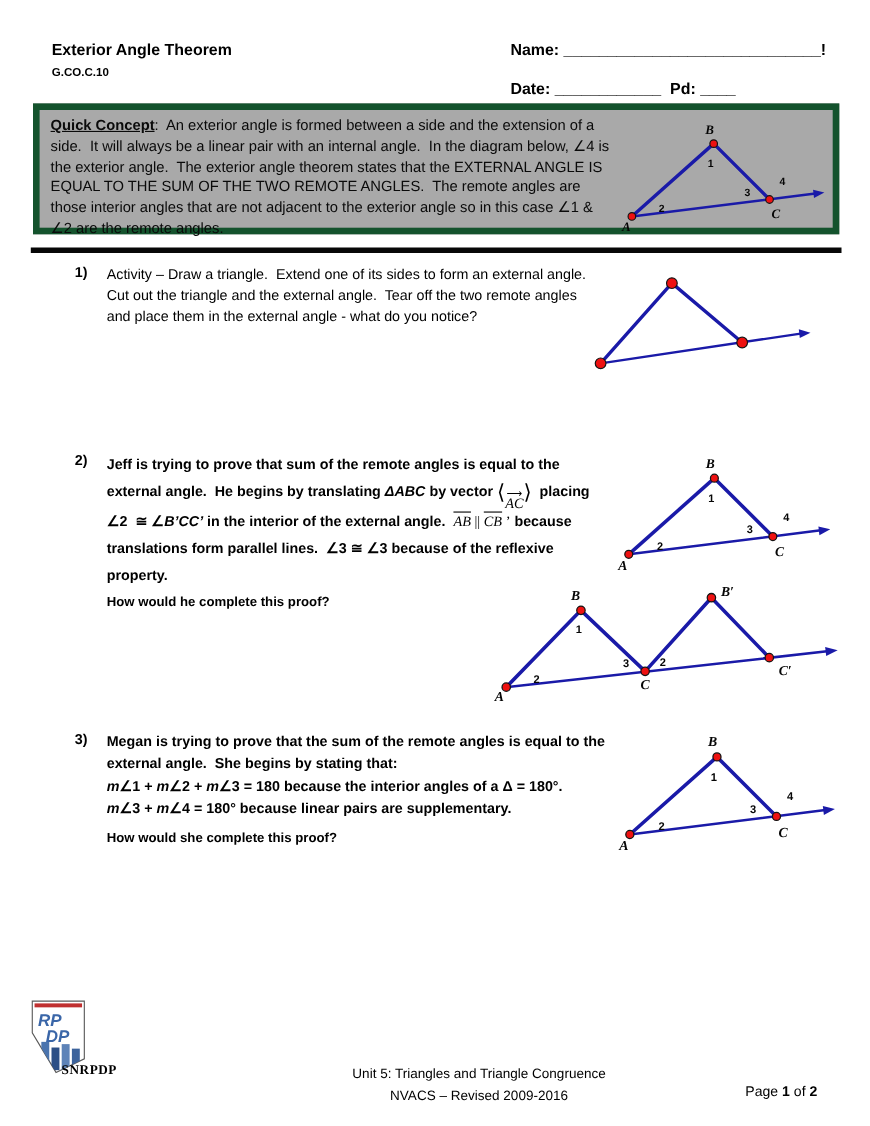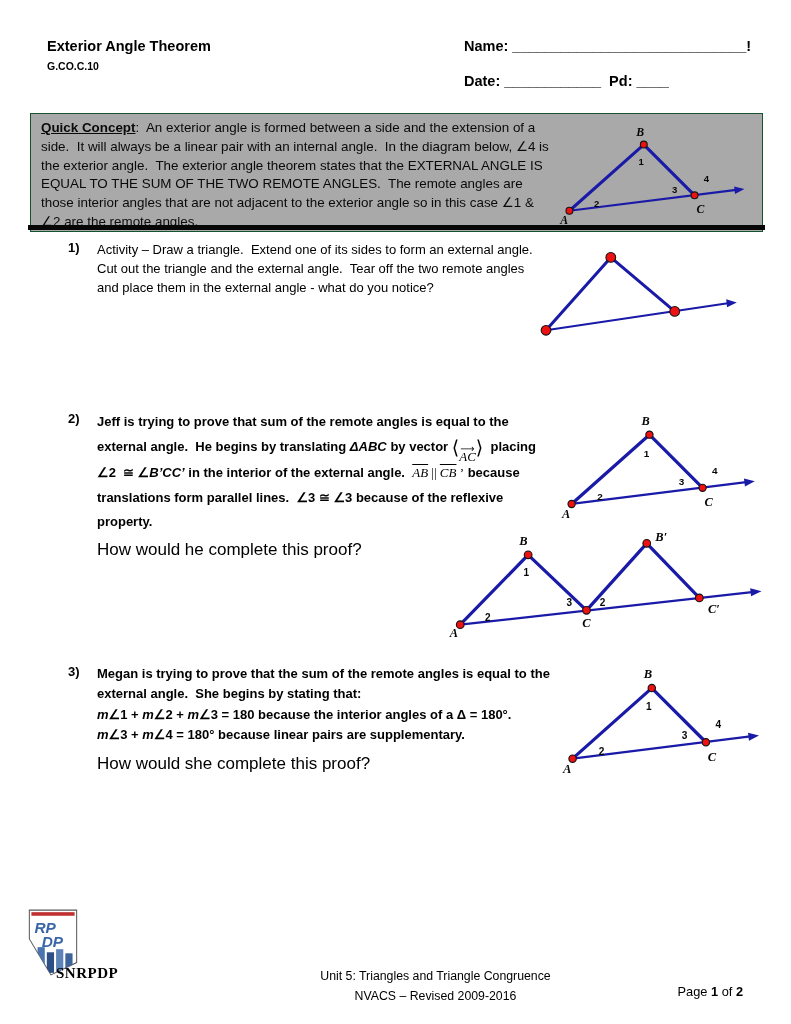--- a/index.html
+++ b/index.html
@@ -10,34 +10,34 @@
   }
   .abs { position:absolute; }
 
   
   .hdr-title { font-size:14.5px; font-weight:bold; line-height:20px; white-space:pre; }
   .hdr-std   { font-size:10.5px; font-weight:bold; margin-top:4px; }
   .hdr-right-line { font-size:14.5px; font-weight:bold; white-space:pre; }
 
   
   .concept-box {
-    position:absolute; left:30px; top:113px; width:733px; height:119px;
-    background:var(--concept-bg,#a9a9a9); border:1px solid #14532d;
+    position:absolute; left:30px; top:94px; width:733px; height:119px;
+    background:var(--concept-bg,#a9a9a9); border:6px solid #14532d;
   }
   .concept-bar { position:absolute; left:28px; top:225px; width:737px; height:5px; background:#070707; }
   .concept-text {
     position:absolute; left:10px; top:5px; width:508px;
     font-size:13.4px; line-height:18.8px; color:#0a0a0a; white-space:pre-wrap;
   }
   .concept-title { font-weight:bold; text-decoration:underline; }
 
   
   .q-num  { position:absolute; font-weight:bold; font-size:13px; }
   .q-text { position:absolute; font-size:13px; line-height:19px; white-space:pre-wrap; }
-  .prompt { position:absolute; font-size:17px; font-weight:normal; }
+  .prompt { position:absolute; font-size:12px; font-weight:bold; }
 
   .sg-b  { font-weight:bold; }
   .sg-bi { font-weight:bold; font-style:italic;margin-top:24px; }
   .sg-sn { font-weight:normal; font-family:"Liberation Serif", serif; }
   .sg-ov { font-weight:normal; font-family:"Liberation Serif", serif; font-style:italic;
            text-decoration:overline; }
 
   
   .vec { display:inline-block; white-space:nowrap; font-weight:normal; }
   .vec .vbr { font-family:"Liberation Serif", serif; font-size:19px; vertical-align:-3px; }
@@ -50,21 +50,21 @@
   .tri-thick { stroke:var(--line-blue,#1a1aa8); stroke-width:3.4; fill:none; stroke-linecap:round; }
   .tri-thin  { stroke:var(--line-blue,#1a1aa8); stroke-width:2.4; fill:none; stroke-linecap:round; }
   .dot { fill:var(--dot-red,#ee1111); stroke:#141414; stroke-width:1.2; }
   .arrowhead { fill:var(--line-blue,#1a1aa8); }
   .vlabel { font-family:"Liberation Serif", serif; font-weight:bold; font-style:italic;
             font-size:13px; fill:#060606; }
   .nlabel { font-family:"Liberation Sans", sans-serif; font-weight:bold; font-size:10.5px; fill:#060606; }
 
   
   .footer-org { position:absolute; left:56px; top:965px; font-family:"Liberation Serif", serif;
-                font-weight:bold; font-size:15px; letter-spacing:0.5px; }
+                font-weight:bold; font-size:12px; letter-spacing:0.5px; }
   .footer-center { position:absolute; left:0; top:966px; width:791px; text-align:center;
                    font-size:12.3px; line-height:20px;margin-left:40px; }
   .footer-page { position:absolute; right:48px; top:984px; font-size:12.8px; }
   .footer-page .pg-b { font-weight:bold; }
   .logo-rp { font-family:"Liberation Sans", sans-serif; font-weight:bold; font-style:italic;
              font-size:15px; fill:var(--logo-blue,#3a66a8); }
 </style>
 </head>
 <body>
 

